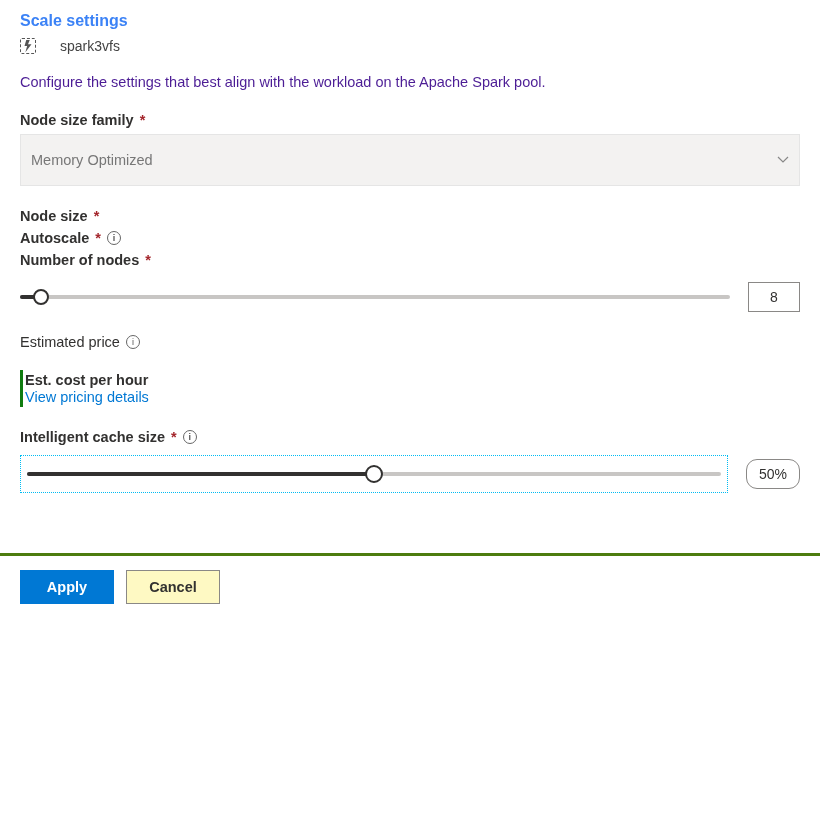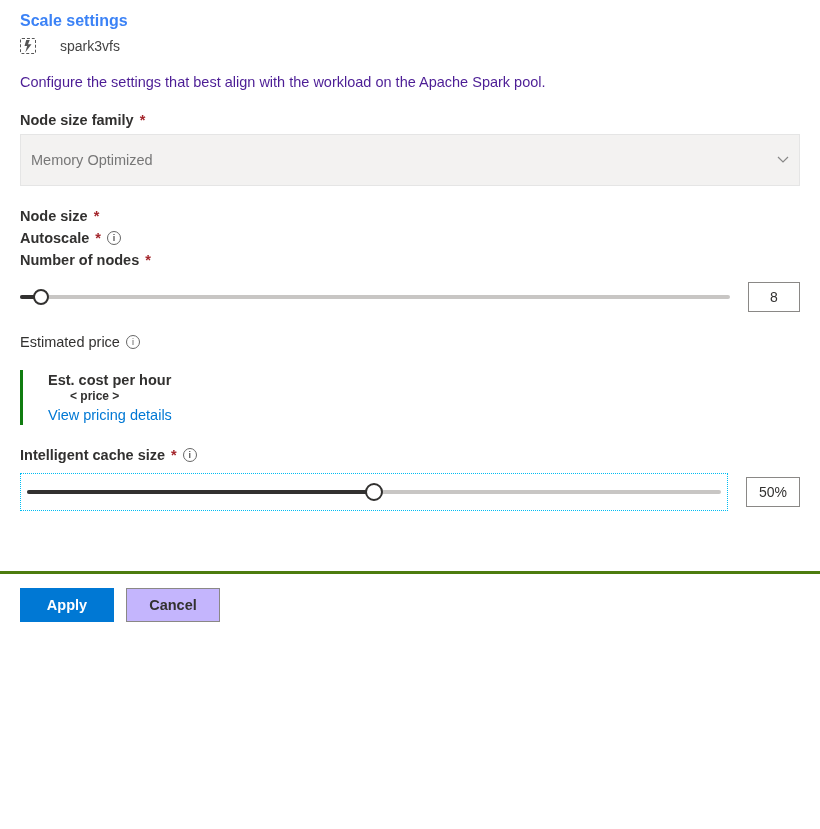--- a/index.html
+++ b/index.html
@@ -163,30 +163,30 @@
   }
   .slider-box {
     width: 52px;
     height: 30px;
     border: 1px solid #8a8886;
     display: flex;
     align-items: center;
     justify-content: center;
     font-size: 14px;
   }
-  .slider-box.wide { width: 54px; }
+  .slider-box.wide { width: 54px; border-radius: 11px; }
 
   .cache-container {
     border: 1px dotted #00bcf2;
     padding: 8px 6px;
   }
 
   .price-block {
     border-left: 3px solid #107c10;
-    padding: 2px 0 2px 25px;
+    padding: 2px 0 2px 2px;
     margin: 8px 0 22px 0;
   }
   .price-title {
     font-weight: 600;
     font-size: 14.5px;
     margin-bottom: 1px;
   }
   .price-value {
     font-size: 12px;
     font-weight: 600;
@@ -206,21 +206,21 @@
     gap: 12px;
     margin-top: 60px;
   }
   .btn {
     height: 34px;
     min-width: 94px;
     padding: 0 18px;
     font-size: 14.5px;
     font-weight: 600;
     border: 1px solid #8a8886;
-    background: #c4b5fd;
+    background: #fef9c3;
     cursor: pointer;
     display: flex;
     align-items: center;
     justify-content: center;
   }
   .btn.primary {
     background: #0078d4;
     border-color: #0078d4;
     color: #fff;
   }
@@ -285,21 +285,20 @@
     </div>
     <div class="slider-box">8</div>
   </div>
 
   <div class="section-label thin" style="margin-bottom:20px;">
     <span>Estimated price</span>
     <span class="info-icon">i</span>
   </div>
   <div class="price-block">
     <div class="price-title">Est. cost per hour</div>
-    <div class="price-value">&lt; price &gt;</div>
     <div class="price-link">View pricing details</div>
   </div>
 
   <div class="field-label">
     <span>Intelligent cache size</span>
       <span class="req">*</span>
     <span class="info-icon">i</span>
   </div>
   <div class="slider-row" style="margin-top:10px;">
     <div class="cache-container" style="flex:1;">

